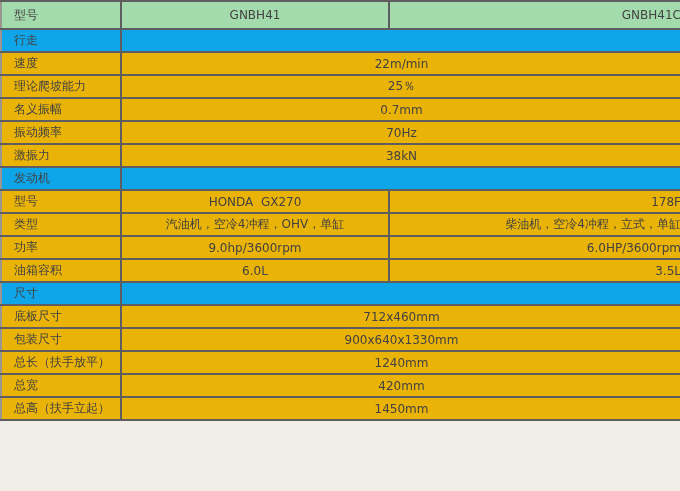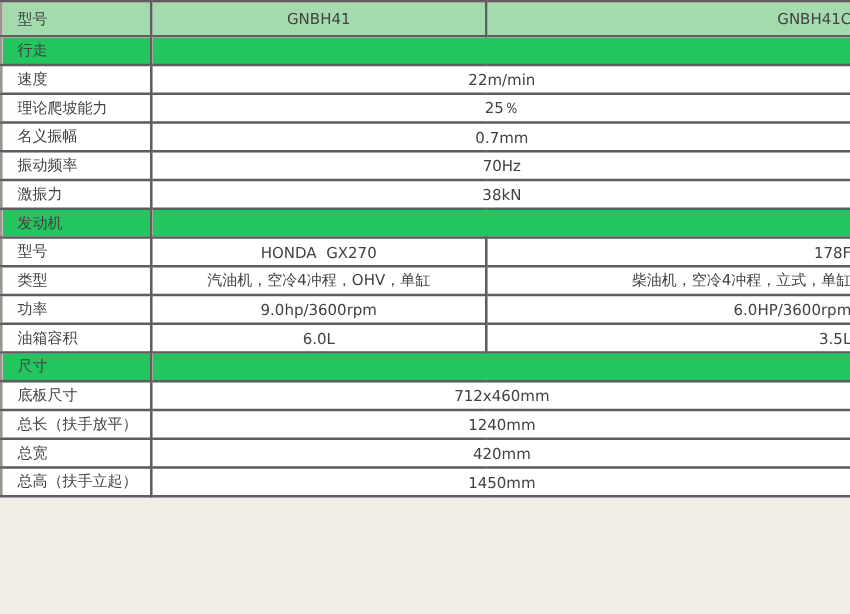--- a/index.html
+++ b/index.html
@@ -37,33 +37,33 @@
     border-bottom: 2px solid #5e5e60;
     padding: 0;
     overflow: hidden;
     white-space: pre;
     font-weight: normal;
   }
   thead th {
     height: 26px;
     background: #a4dbad;
   }
-  tbody td { height: 21px; background: #ffffff; }
+  tbody td { height: 21px; background: #eab308; }
 
   .label {
     text-align: left;
     padding-left: 12px;
     border-right: 2px solid #5e5e60;
   }
   .val { text-align: center; }
   .val.split { border-right: 2px solid #5e5e60; }
   .val.split:last-child { border-right: none; text-align: right; }
 
   tr.section td {
-    background: #22c55e;
+    background: #0ea5e9;
   }
   tr.section td.filler { border-right: none; }
 </style>
 </head>
 <body>
 
 <div class="page">
   <table class="spec-table">
     <colgroup>
       <col class="c-label">
@@ -128,20 +128,24 @@
         </tr>
         <tr class="section">
           <td class="label">尺寸</td>
           <td class="filler" colspan="2"></td>
         </tr>
         <tr>
           <td class="label">底板尺寸</td>
           <td class="val" colspan="2">712x460mm</td>
         </tr>
         <tr>
+          <td class="label">包装尺寸</td>
+          <td class="val" colspan="2">900x640x1330mm</td>
+        </tr>
+        <tr>
           <td class="label">总长（扶手放平）</td>
           <td class="val" colspan="2">1240mm</td>
         </tr>
         <tr>
           <td class="label">总宽</td>
           <td class="val" colspan="2">420mm</td>
         </tr>
         <tr>
           <td class="label">总高（扶手立起）</td>
           <td class="val" colspan="2">1450mm</td>

